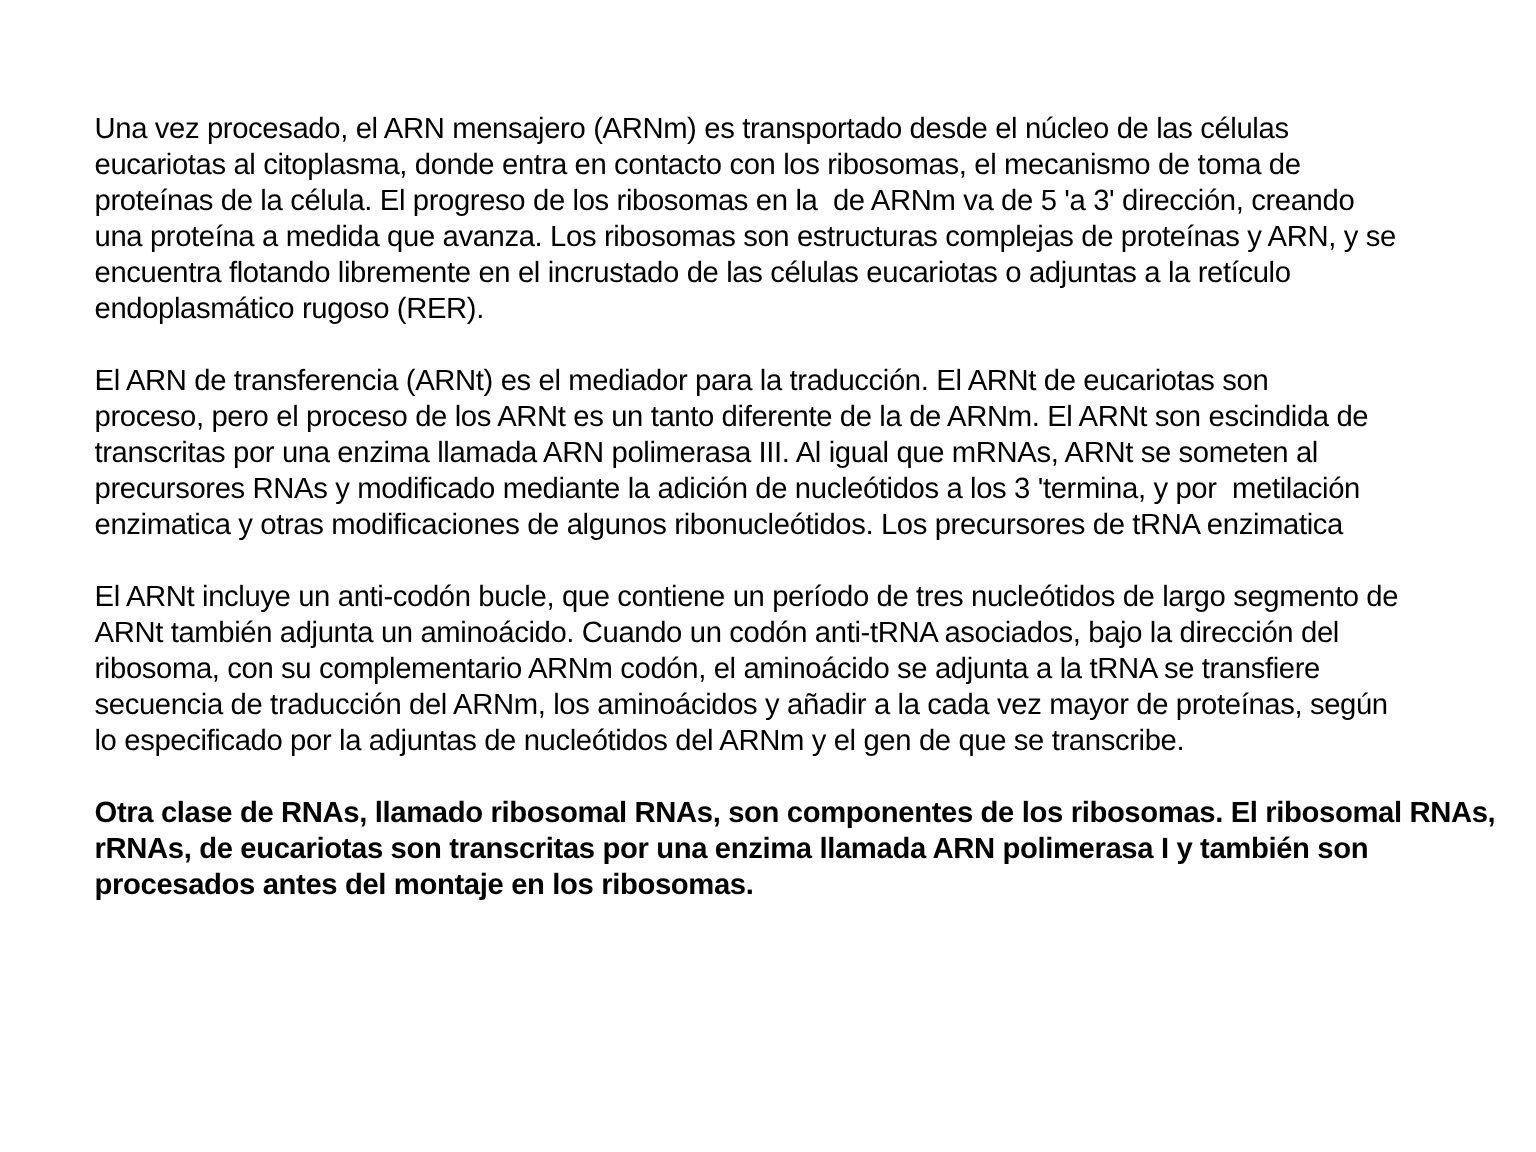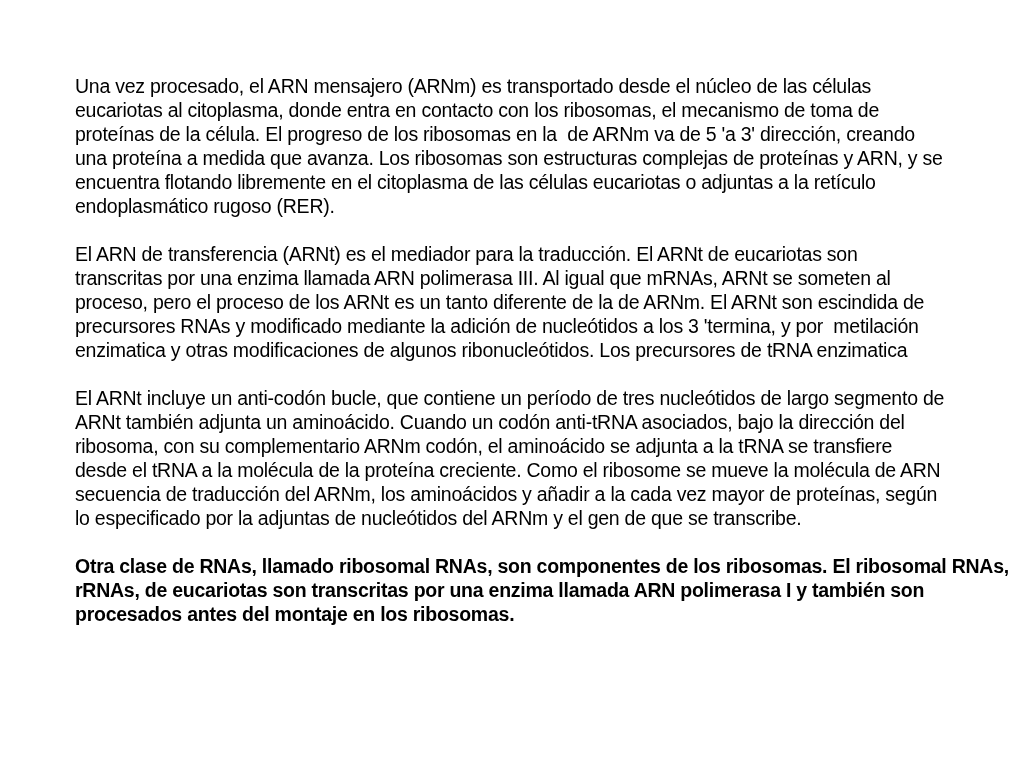--- a/index.html
+++ b/index.html
@@ -26,21 +26,21 @@
     position: absolute;
     left: 63px;
     top: 74px;
     width: 930px;
     color: #000000;
     font-size: 19.5px;
     line-height: 24px;
     letter-spacing: -0.25px;
   }
   .paragraph {
-    margin: 0 0 24px 12px;
+    margin: 0 0 24px 0;
     padding: 0;
   }
   .paragraph:last-child {
     margin-bottom: 0;
     font-weight: bold;
   }
   .text-line {
     white-space: pre;   
     height: 24px;
   }
@@ -48,35 +48,34 @@
 </head>
 <body>
 
 <div class="slide">
   <div class="text-block">
       <div class="paragraph">
         <div class="text-line">Una vez procesado, el ARN mensajero (ARNm) es transportado desde el núcleo de las células</div>
         <div class="text-line">eucariotas al citoplasma, donde entra en contacto con los ribosomas, el mecanismo de toma de</div>
         <div class="text-line">proteínas de la célula. El progreso de los ribosomas en la  de ARNm va de 5 'a 3' dirección, creando</div>
         <div class="text-line">una proteína a medida que avanza. Los ribosomas son estructuras complejas de proteínas y ARN, y se</div>
-        <div class="text-line">encuentra flotando libremente en el citoplasma de las células eucariotas o adjuntas a la retículo</div>
+        <div class="text-line">encuentra flotando libremente en el incrustado de las células eucariotas o adjuntas a la retículo</div>
         <div class="text-line">endoplasmático rugoso (RER).</div>
       </div>
       <div class="paragraph">
         <div class="text-line">El ARN de transferencia (ARNt) es el mediador para la traducción. El ARNt de eucariotas son</div>
+        <div class="text-line">proceso, pero el proceso de los ARNt es un tanto diferente de la de ARNm. El ARNt son escindida de</div>
         <div class="text-line">transcritas por una enzima llamada ARN polimerasa III. Al igual que mRNAs, ARNt se someten al</div>
-        <div class="text-line">proceso, pero el proceso de los ARNt es un tanto diferente de la de ARNm. El ARNt son escindida de</div>
         <div class="text-line">precursores RNAs y modificado mediante la adición de nucleótidos a los 3 'termina, y por  metilación</div>
         <div class="text-line">enzimatica y otras modificaciones de algunos ribonucleótidos. Los precursores de tRNA enzimatica</div>
       </div>
       <div class="paragraph">
         <div class="text-line">El ARNt incluye un anti-codón bucle, que contiene un período de tres nucleótidos de largo segmento de</div>
         <div class="text-line">ARNt también adjunta un aminoácido. Cuando un codón anti-tRNA asociados, bajo la dirección del</div>
         <div class="text-line">ribosoma, con su complementario ARNm codón, el aminoácido se adjunta a la tRNA se transfiere</div>
-        <div class="text-line">desde el tRNA a la molécula de la proteína creciente. Como el ribosome se mueve la molécula de ARN</div>
         <div class="text-line">secuencia de traducción del ARNm, los aminoácidos y añadir a la cada vez mayor de proteínas, según</div>
         <div class="text-line">lo especificado por la adjuntas de nucleótidos del ARNm y el gen de que se transcribe.</div>
       </div>
       <div class="paragraph">
         <div class="text-line">Otra clase de RNAs, llamado ribosomal RNAs, son componentes de los ribosomas. El ribosomal RNAs,</div>
         <div class="text-line">rRNAs, de eucariotas son transcritas por una enzima llamada ARN polimerasa I y también son</div>
         <div class="text-line">procesados antes del montaje en los ribosomas.</div>
       </div>
     </div>
 </div>

